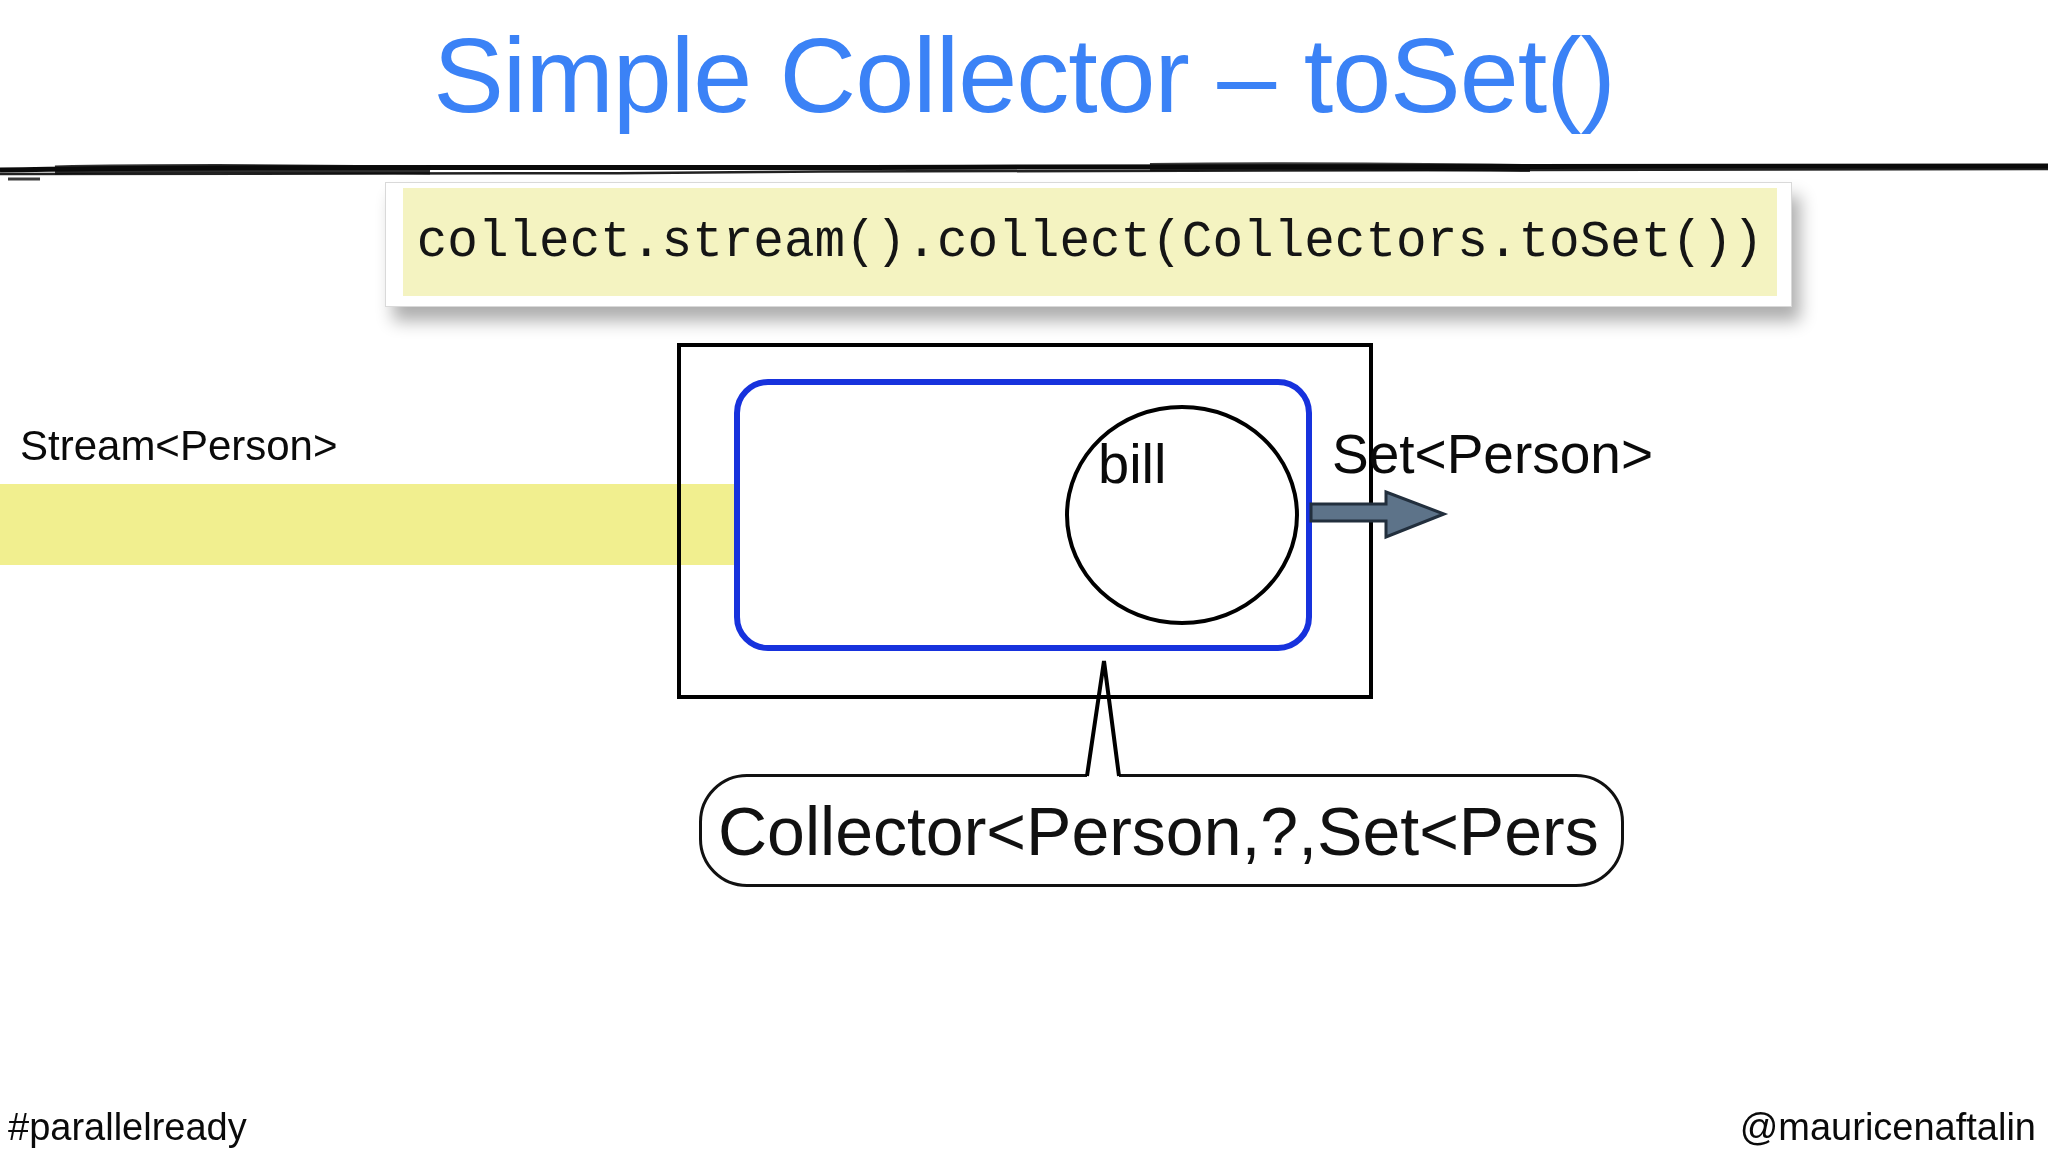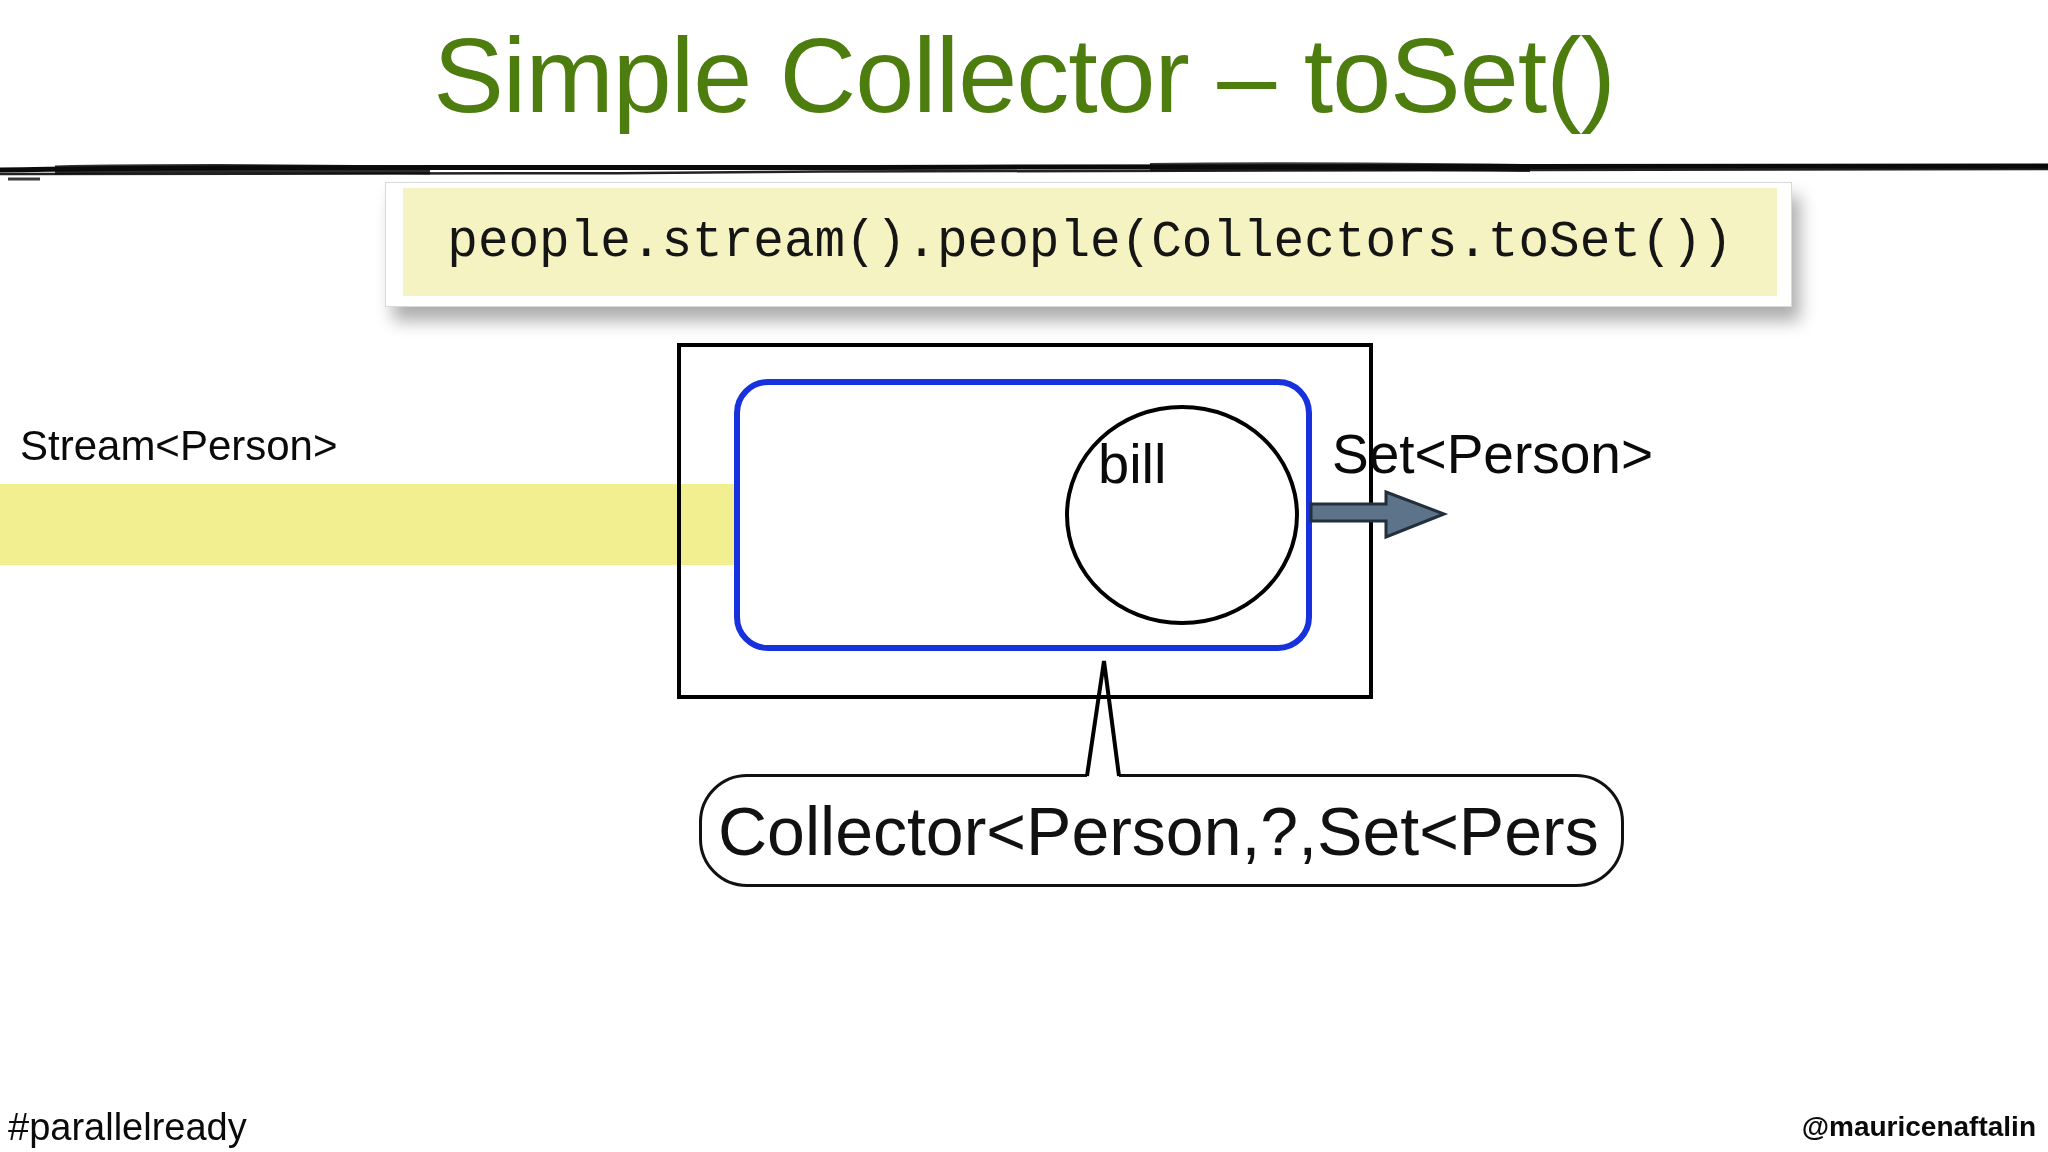--- a/index.html
+++ b/index.html
@@ -3,21 +3,21 @@
 <meta charset="utf-8">
 <style>
   html,body{margin:0;padding:0;background:#ffffff;}
   #slide{
     position:relative;width:2048px;height:1152px;overflow:hidden;background:#ffffff;
     font-family:"Liberation Sans",sans-serif;color:#0a0a0a;
   }
   
   .title{
     position:absolute;top:6px;left:0;width:100%;text-align:center;
-    font-size:106px;line-height:138px;letter-spacing:-1px;color:#4d7c0f;white-space:nowrap;
+    font-size:106px;line-height:138px;letter-spacing:-1px;color:#3b82f6;white-space:nowrap;
   }
   
   .divider{position:absolute;left:0;top:156px;width:2048px;height:30px;}
   
   .code-box{
     position:absolute;left:385px;top:182px;width:1405px;height:123px;
     background:#ffffff;border:1px solid #d9d9d9;
     box-shadow:8px 14px 16px rgba(0,0,0,0.32);
   }
   .code-bg{
@@ -69,42 +69,42 @@
   .callout-text{
     position:absolute;left:16px;top:0;width:100%;height:107px;line-height:109px;
     font-size:68px;color:#111111;white-space:nowrap;
   }
   .pointer-svg{position:absolute;left:1075px;top:650px;width:60px;height:135px;z-index:4;}
   
   .footer-left{
     position:absolute;left:8px;bottom:0;font-size:38px;line-height:50px;z-index:7;
   }
   .footer-right{
-    position:absolute;right:12px;bottom:0;font-size:28px;line-height:50px;z-index:7;font-weight:bold;
+    position:absolute;right:12px;bottom:0;font-size:38px;line-height:50px;z-index:7;
   }
 </style>
 </head>
 <body>
 
 <div id="slide">
 
   <div class="title">Simple Collector – toSet()</div>
 
   <svg class="divider" viewBox="0 0 2048 30" preserveAspectRatio="none" aria-hidden="true">
     <path d="M0 14 C 250 9, 600 13, 1024 11 C 1450 9, 1800 12, 2048 10" stroke="#0a0a0a" stroke-width="5" fill="none"></path>
     <path d="M0 18 C 300 16, 520 19, 760 16 C 1100 13, 1420 17, 2048 13" stroke="#0a0a0a" stroke-width="2.5" fill="none" opacity="0.9"></path>
     <path d="M55 14 C 200 11, 330 13, 430 14" stroke="#0a0a0a" stroke-width="9" fill="none" opacity="0.85"></path>
     <path d="M1150 11 C 1300 9, 1450 11, 1530 12" stroke="#0a0a0a" stroke-width="8" fill="none" opacity="0.8"></path>
     <path d="M8 23 h 32" stroke="#0a0a0a" stroke-width="3" fill="none" opacity="0.8"></path>
     <path d="M1955 9 h 85" stroke="#0a0a0a" stroke-width="2" fill="none" opacity="0.85"></path>
   </svg>
 
   <div class="code-box">
     <div class="code-bg">
-      <div class="code-text">people.stream().people(Collectors.toSet())</div>
+      <div class="code-text">collect.stream().collect(Collectors.toSet())</div>
     </div>
   </div>
 
   <div class="stream-band"></div>
 
   <div class="stream-label">Stream&lt;Person&gt;</div>
 
   <div class="callout">
     <div class="callout-text">Collector&lt;Person,?,Set&lt;Pers</div>
   </div>

